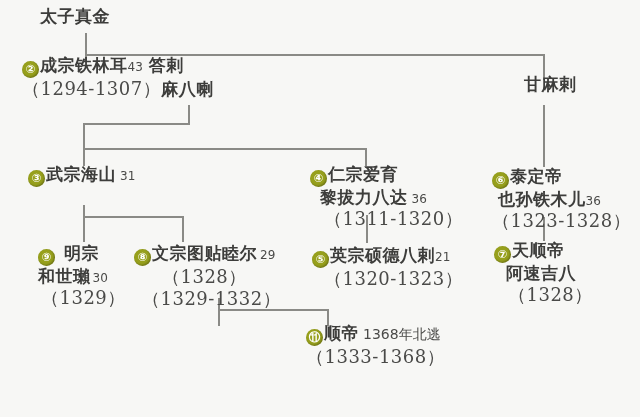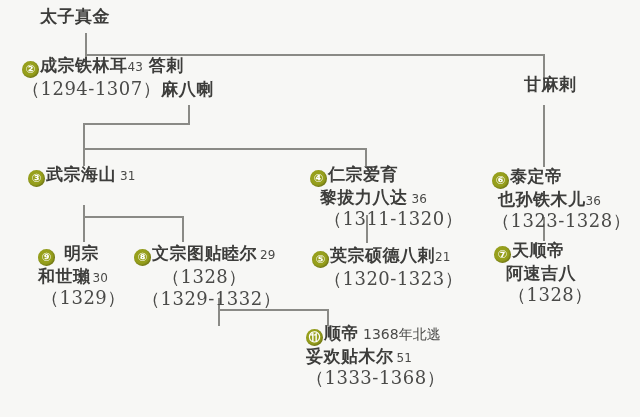--- a/index.html
+++ b/index.html
@@ -203,20 +203,17 @@
       <span class="reign">（1328）</span>
     </span>
   </div>
 
 
   <div class="node" style="left:306px; top:323px;">
     <span class="ln">
       <span class="badge">⑪</span><span class="name">顺帝</span><span class="note" style="margin-left:4px;">1368年北逃</span>
     </span>
     <span class="ln">
-      <span class="name">妥欢贴木尔</span><span class="age" style="margin-left:3px;">51</span>
-    </span>
-    <span class="ln">
       <span class="reign">（1333-1368）</span>
     </span>
   </div>
 
 </div>
 
 </body></html>

